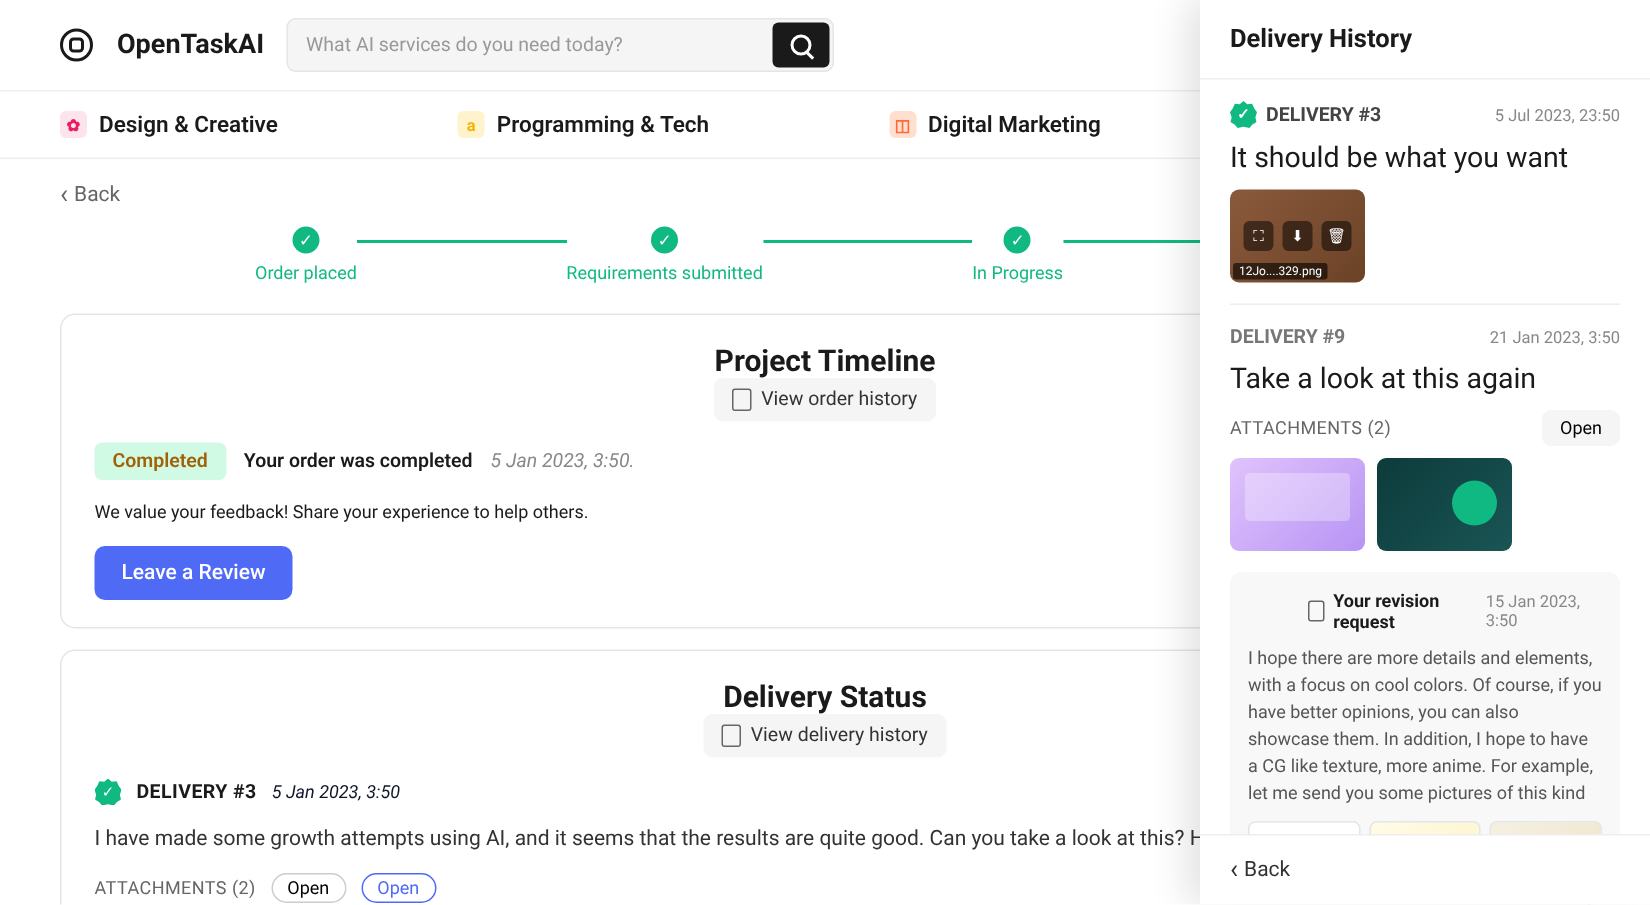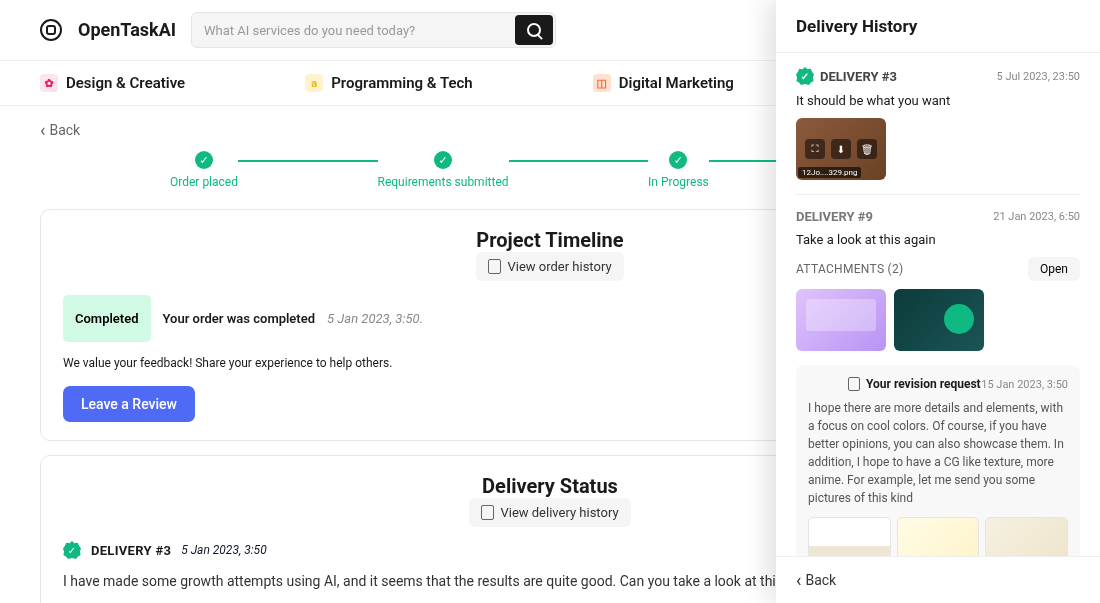--- a/index.html
+++ b/index.html
@@ -34,47 +34,47 @@
 .step-label { font-size: 12px; color: #10b981; white-space: nowrap; }
 .step-line { height: 2px; background: #10b981; flex: 1; margin-bottom: 18px; min-width: 80px; }
 
 .card { border: 1px solid #e5e5e5; border-radius: 10px; padding: 18px 22px; margin-bottom: 14px; }
 .card-head { display: flex; justify-content: space-between; align-items: center; margin-bottom: 14px; flex-direction: column; }
 .card-title { font-size: 20px; font-weight: 700; }
 .view-btn { display: flex; align-items: center; gap: 6px; background: #f5f5f5; border: none; border-radius: 6px; padding: 7px 12px; font-size: 13px; cursor: pointer; color: #333; }
 .doc-icon { width: 13px; height: 15px; border: 1.5px solid #666; border-radius: 2px; position: relative; display: block; }
 
 .status-row { display: flex; align-items: center; gap: 12px; margin-bottom: 14px; }
-.badge-completed { background: #d1fae5; color: #000000; padding: 16px 12px; border-radius: 5px; font-size: 13px; font-weight: 600; }
+.badge-completed { background: #d1fae5; color: #a16207; padding: 5px 12px; border-radius: 5px; font-size: 13px; font-weight: 600; }
 .status-text { font-size: 13px; font-weight: 600; }
 .status-date { font-size: 13px; color: #888; font-style: italic; }
 
 .feedback-text { font-size: 12px; margin-bottom: 16px; }
 .review-btn { background: #4f6af5; color: #fff; border: none; padding: 10px 18px; border-radius: 7px; font-size: 14px; font-weight: 500; cursor: pointer; }
 
 .delivery-row { display: flex; align-items: center; gap: 10px; margin-bottom: 12px; }
 .verify-badge { width: 18px; height: 18px; background: #10b981; display: flex; align-items: center; justify-content: center; color: #fff; font-size: 10px; clip-path: polygon(50% 0%, 64% 12%, 82% 10%, 90% 28%, 100% 42%, 94% 60%, 98% 78%, 82% 88%, 72% 100%, 50% 95%, 28% 100%, 18% 88%, 2% 78%, 6% 60%, 0% 42%, 10% 28%, 18% 10%, 36% 12%); }
 .verify-badge::before { content: '✓'; }
 .delivery-title { font-weight: 700; font-size: 13px; letter-spacing: 0.3px; }
 .delivery-date { font-size: 12px; color: #0f172a; font-style: italic; }
 .delivery-body { font-size: 14px; color: #333; line-height: 1.5; margin-bottom: 12px; }
 
 .attach-row { display: flex; align-items: center; gap: 10px; }
 .attach-label { font-size: 12px; letter-spacing: 0.3px; color: #666; }
 .open-pill { border: 1px solid #ccc; border-radius: 12px; padding: 2px 10px; font-size: 12px; cursor: pointer; background: #fff; }
 .open-pill.active { border-color: #4f6af5; color: #4f6af5; }
 
-.panel { position: absolute; top: 0; right: 0; width: 324px; height: 603px; background: #fff; box-shadow: -8px 0 24px rgba(0,0,0,0.12); display: flex; flex-direction: column; z-index: 10; }
+.panel { position: absolute; top: 0; right: 0; width: 300px; height: 603px; background: #fff; box-shadow: -8px 0 24px rgba(0,0,0,0.12); display: flex; flex-direction: column; z-index: 10; }
 .panel-title { font-size: 17px; font-weight: 700; padding: 16px 20px; border-bottom: 1px solid #eee; }
 .panel-body { flex: 1; overflow-y: auto; padding: 0 20px; }
 .panel-section { padding: 14px 0; border-bottom: 1px solid #eee; }
 .panel-row { display: flex; justify-content: space-between; align-items: center; margin-bottom: 8px; }
 .panel-del-title { font-weight: 700; font-size: 13px; color: #444; display: flex; align-items: center; gap: 6px; }
 .panel-date { font-size: 11px; color: #888; }
-.panel-msg { font-size: 13px; margin-bottom: 10px; }
+.panel-msg { font-size: 19px; margin-bottom: 10px; }
 
 .thumb { width: 90px; height: 62px; border-radius: 6px; position: relative; overflow: hidden; background: linear-gradient(135deg, #8b5a3c, #6b4226); display: flex; justify-content: center; align-items: center; gap: 6px; padding: 8px; }
 .thumb-btn { width: 20px; height: 20px; background: rgba(0,0,0,0.5); border-radius: 4px; display: flex; align-items: center; justify-content: center; color: #fff; font-size: 10px; }
 .thumb-caption { position: absolute; bottom: 2px; left: 2px; background: rgba(0,0,0,0.6); color: #fff; font-size: 8px; padding: 1px 4px; border-radius: 2px; }
 
 .attach-head { display: flex; justify-content: space-between; align-items: center; margin-bottom: 8px; }
 .open-link { background: #f5f5f5; border: none; border-radius: 6px; padding: 5px 12px; font-size: 12px; cursor: pointer; }
 .thumbs { display: flex; gap: 8px; }
 .thumb2 { width: 90px; height: 62px; border-radius: 6px; }
 .thumb-a { background: linear-gradient(135deg, #e0c3fc, #b794f4); position: relative; }
@@ -215,21 +215,21 @@
         <span class="thumb-btn">🗑</span>
         <span class="thumb-caption">12Jo....329.png</span>
       </div>
     </div>
 
     <div class="panel-section">
       <div class="panel-row">
         <div class="panel-del-title" style="color:#777">
             <span>DELIVERY #9</span>
           </div>
-        <div class="panel-date">21 Jan 2023, 6:50</div>
+        <div class="panel-date">21 Jan 2023, 3:50</div>
       </div>
       <div class="panel-msg">Take a look at this again</div>
       <div class="attach-head">
         <span class="attach-label">ATTACHMENTS (2)</span>
         <button class="open-link">Open</button>
       </div>
       <div class="thumbs">
         <div class="thumb2 thumb-a"></div>
         <div class="thumb2 thumb-b"></div>
       </div>

